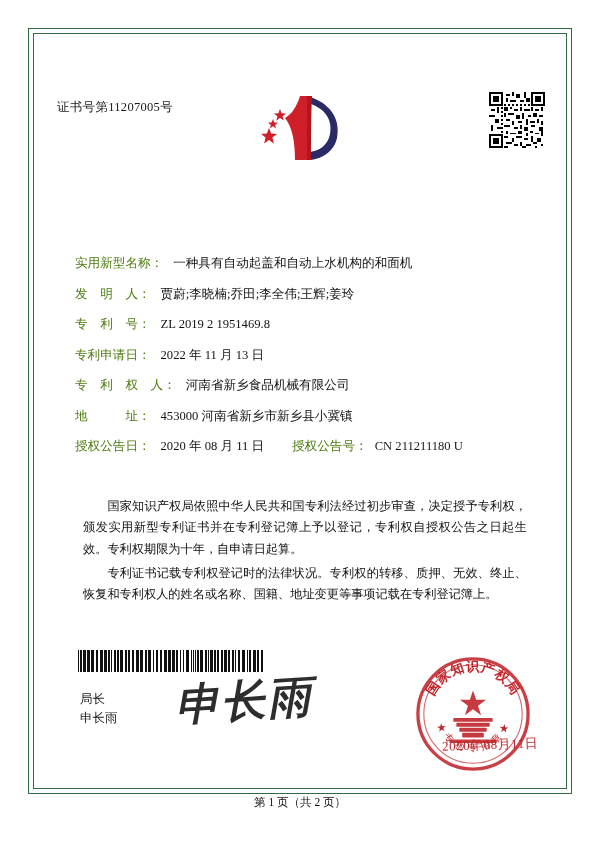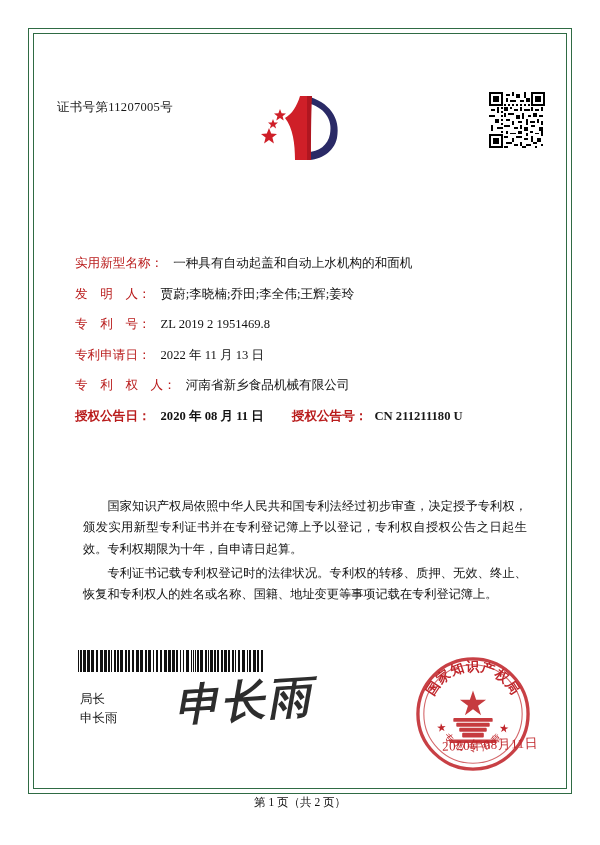--- a/index.html
+++ b/index.html
@@ -88,31 +88,30 @@
   .field-row {
     display: flex;
     align-items: baseline;
     margin-bottom: 13.5px;
     font-size: 12.6px;
     line-height: 1.35;
   }
   .field-label {
     flex: 0 0 auto;
     white-space: nowrap;
-    color: #b91c1c;
+    color: #4d7c0f;
     text-align: right;
   }
   .field-value {
     margin-left: 10px;
     color: #111;
     white-space: nowrap;
   }
   .field-row.double {
     justify-content: flex-start;
-    font-weight: bold;
   }
   .field-second {
     margin-left: 28px;
     white-space: nowrap;
   }
   .field-second .field-label { margin-right: 4px; }
 
   .paragraphs {
     position: absolute;
     left: 75px;
@@ -351,20 +350,24 @@
       <span class="field-value">ZL 2019 2 1951469.8</span>
     </div>
     <div class="field-row">
       <span class="field-label">专利申请日：</span>
       <span class="field-value">2022 年 11 月 13 日</span>
     </div>
     <div class="field-row">
       <span class="field-label">专　利　权　人：</span>
       <span class="field-value">河南省新乡食品机械有限公司</span>
     </div>
+    <div class="field-row">
+      <span class="field-label">地　　　址：</span>
+      <span class="field-value">453000 河南省新乡市新乡县小冀镇</span>
+    </div>
     <div class="field-row double">
       <span class="field-label">授权公告日：</span>
       <span class="field-value">2020 年 08 月 11 日</span>
       <span class="field-second">
         <span class="field-label">授权公告号：</span>
         <span>CN 211211180 U</span>
       </span>
     </div>
   </div>
 

